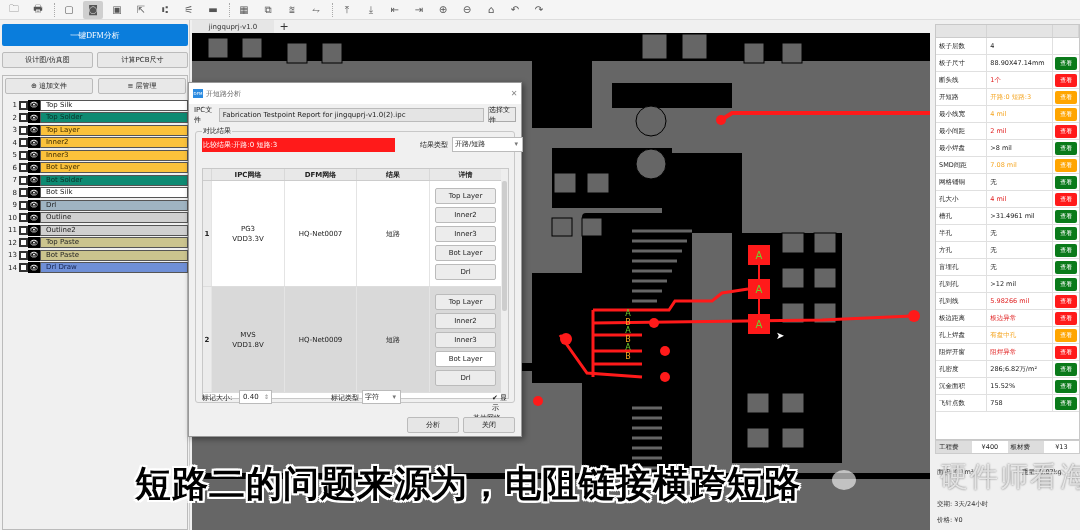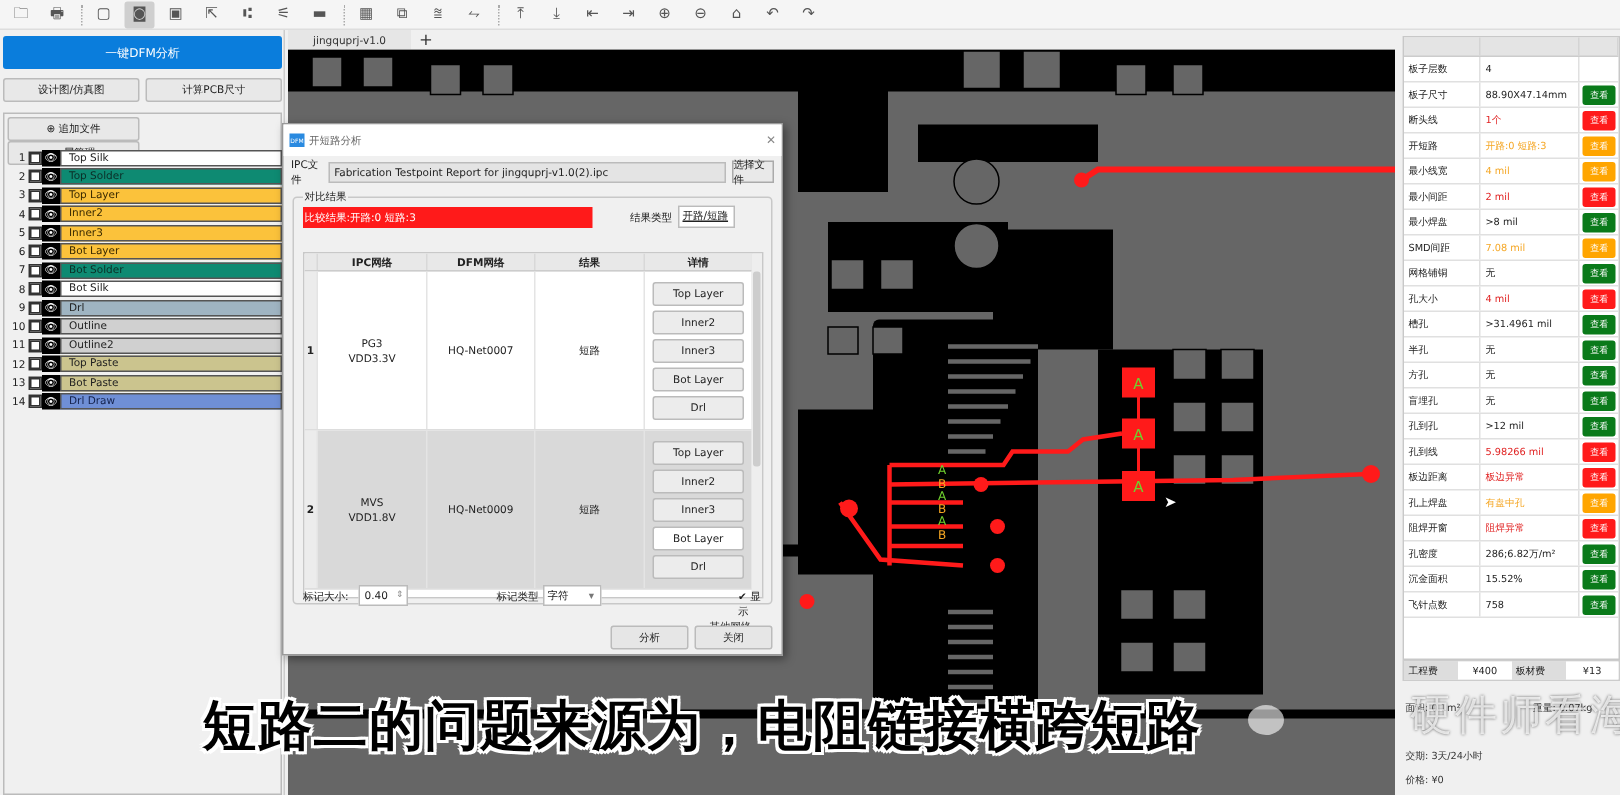--- a/index.html
+++ b/index.html
@@ -7,21 +7,21 @@
   .root { position: relative; width: 1080px; height: 530px; }
 
   
   .toolbar { position: absolute; left: 0; top: 0; width: 1080px; height: 20px; background: #f5f5f5; border-bottom: 1px solid #ddd; display: flex; align-items: center; padding-left: 4px; }
   .tb-btn { width: 20px; height: 18px; display: flex; align-items: center; justify-content: center; margin-right: 4px; border-radius: 2px; font-size: 10px; color: #555; }
   .tb-btn.active { background: #cfcfcf; }
   .tb-sep { width: 1px; height: 14px; border-left: 1px dotted #aaa; margin: 0 4px 0 2px; }
 
   
   .left { position: absolute; left: 0; top: 20px; width: 190px; height: 510px; background: #f0f0f0; border-right: 1px solid #ccc; }
-  .dfm-btn { position: absolute; left: 2px; top: 4px; width: 186px; height: 22px; background: #0a7ddc; color: #fff; font-size: 8px; display: flex; align-items: center; justify-content: center; border-radius: 2px; }
+  .dfm-btn { position: absolute; left: 2px; top: 4px; width: 186px; height: 22px; background: #0a7ddc; color: #fff; font-size: 8px; display: flex; align-items: center; justify-content: center; border-radius: 2px; font-family: Liberation Serif, serif; }
   .btn-row { position: absolute; left: 2px; width: 186px; display: flex; justify-content: space-between; }
   .gbtn { width: 91px; height: 16px; background: #e8e8e8; border: 1px solid #bbb; border-radius: 2px; font-size: 7px; display: flex; align-items: center; justify-content: center; color: #222; }
   .layers-box { position: absolute; left: 2px; top: 55px; width: 186px; height: 455px; border: 1px solid #bbb; background: #f0f0f0; }
   .layer-list { position: absolute; left: 4px; top: 23px; width: 181px; }
   .layer-row { display: flex; align-items: center; height: 12.5px; }
   .layer-num { width: 12px; font-size: 7px; text-align: right; padding-right: 2px; color: #222; }
   .layer-chk { width: 9px; height: 9px; background: #fff; border: 1px solid #333; display: flex; align-items: center; justify-content: center; }
   .layer-chk::after { content: ""; width: 5px; height: 5px; border: 1px solid #333; }
   .layer-eye { width: 12px; height: 11px; background: #000; color: #fff; font-size: 7px; display: flex; align-items: center; justify-content: center; }
   .layer-name { flex: 1; height: 11px; border: 1px solid #555; font-size: 7px; padding-left: 5px; line-height: 9px; }
@@ -42,21 +42,21 @@
   .dlg-title-text { font-size: 7px; color: #666; flex: 1; }
   .dlg-close { width: 14px; font-size: 8px; color: #888; text-align: center; }
   .ipc-row { position: absolute; left: 5px; top: 24px; width: 322px; height: 15px; display: flex; align-items: center; }
   .ipc-label { font-size: 7px; margin-right: 3px; }
   .ipc-input { width: 306px; height: 14px; background: #e4e4e4; border: 1px solid #bbb; font-size: 7px; padding-left: 3px; line-height: 12px; }
   .ipc-btn { width: 32px; height: 15px; margin-left: 4px; border: 1px solid #aaa; background: #e9e9e9; font-size: 7px; display: flex; align-items: center; justify-content: center; }
   .group { position: absolute; left: 6px; top: 48px; width: 320px; height: 272px; border: 1px solid #c8c8c8; border-radius: 3px; }
   .group-label { position: absolute; left: 6px; top: -6px; background: #f0f0f0; font-size: 7px; padding: 0 1px; }
   .result-bar { position: absolute; left: 6px; top: 6px; width: 193px; height: 14px; background: #ff1a1a; color: #fff; font-size: 7px; line-height: 14px; padding-left: 1px; }
   .type-label { position: absolute; left: 224px; top: 8px; font-size: 7px; }
-  .type-select { position: absolute; left: 256px; top: 5px; width: 38px; height: 15px; background: #fff; border: 1px solid #bbb; font-size: 7px; padding-left: 2px; line-height: 13px; text-decoration: underline; }
+  .type-select { position: absolute; left: 256px; top: 5px; width: 71px; height: 15px; background: #fff; border: 1px solid #bbb; font-size: 7px; padding-left: 2px; line-height: 13px; }
   .type-select::after, .sel-caret::after { content: "▾"; position: absolute; right: 4px; top: 0; color: #777; font-size: 7px; }
   .grid { position: absolute; left: 6px; top: 24px; width: 307px; height: 231px; background: #fff; border: 1px solid #c8c8c8; overflow: hidden; margin-top: 12px; }
   .grid-head { display: flex; height: 12px; background: #e8e8e8; border-bottom: 1px solid #ccc; font-size: 7px; font-weight: bold; }
   .grid-head div { display: flex; align-items: center; justify-content: center; border-right: 1px solid #d8d8d8; }
   .c0 { width: 9px; } .c1 { width: 73px; } .c2 { width: 72px; } .c3 { width: 73px; } .c4 { width: 72px; }
   .grid-row { display: flex; height: 106px; border-bottom: 1px solid #ddd; font-size: 7px; }
   .grid-row.sel { background: #d9d9d9; }
   .grid-row > div { display: flex; align-items: center; justify-content: center; border-right: 1px solid #e4e4e4; text-align: center; line-height: 10px; }
   .grid-row .c0 { background: #ececec; font-weight: bold; }
   .detail-col { flex-direction: column; justify-content: center !important; gap: 3px; }
@@ -131,21 +131,21 @@
       <div class="tb-btn">↷</div>
     </div>
 
   <div class="left">
     <div class="dfm-btn">一键DFM分析</div>
     <div class="btn-row" style="top:32px;">
       <div class="gbtn">设计图/仿真图</div>
       <div class="gbtn">计算PCB尺寸</div>
     </div>
     <div class="layers-box">
-      <div class="btn-row" style="left:2px;top:2px;width:181px;flex-direction:column;">
+      <div class="btn-row" style="left:2px;top:2px;width:181px;">
         <div class="gbtn" style="width:88px">⊕ 追加文件</div>
         <div class="gbtn" style="width:88px">≡ 层管理</div>
       </div>
       <div class="layer-list" id="layer-list">
           <div class="layer-row">
             <span class="layer-num">1</span>
             <span class="layer-chk"></span>
             <span class="layer-eye">👁</span>
             <span class="layer-name" style="background:#ffffff;color:#222">Top Silk</span>
           </div>

